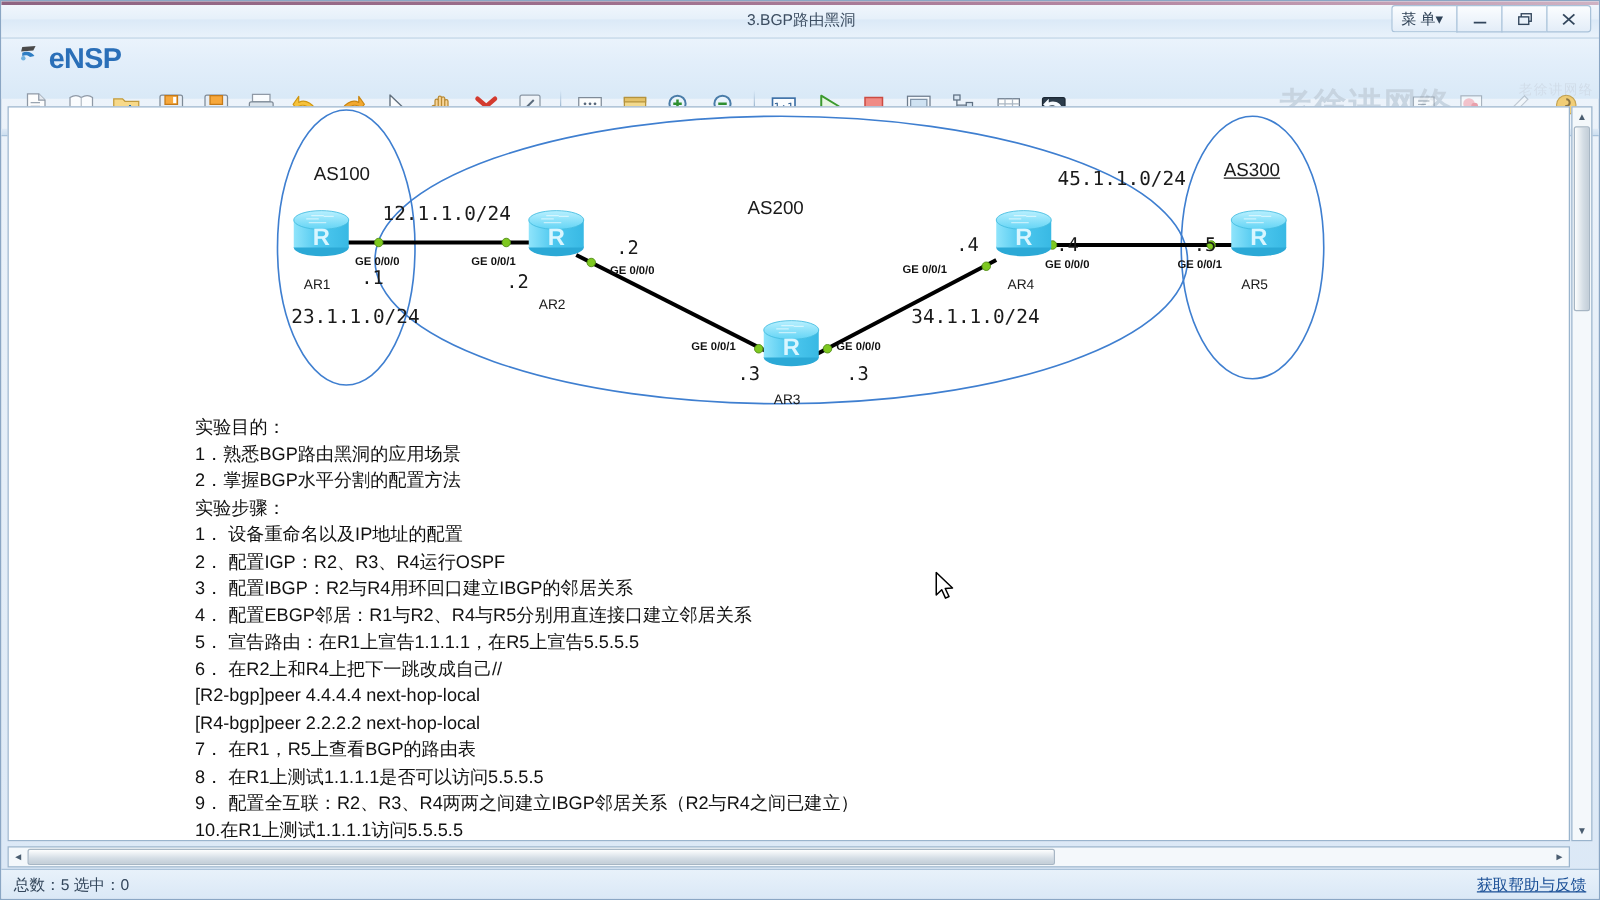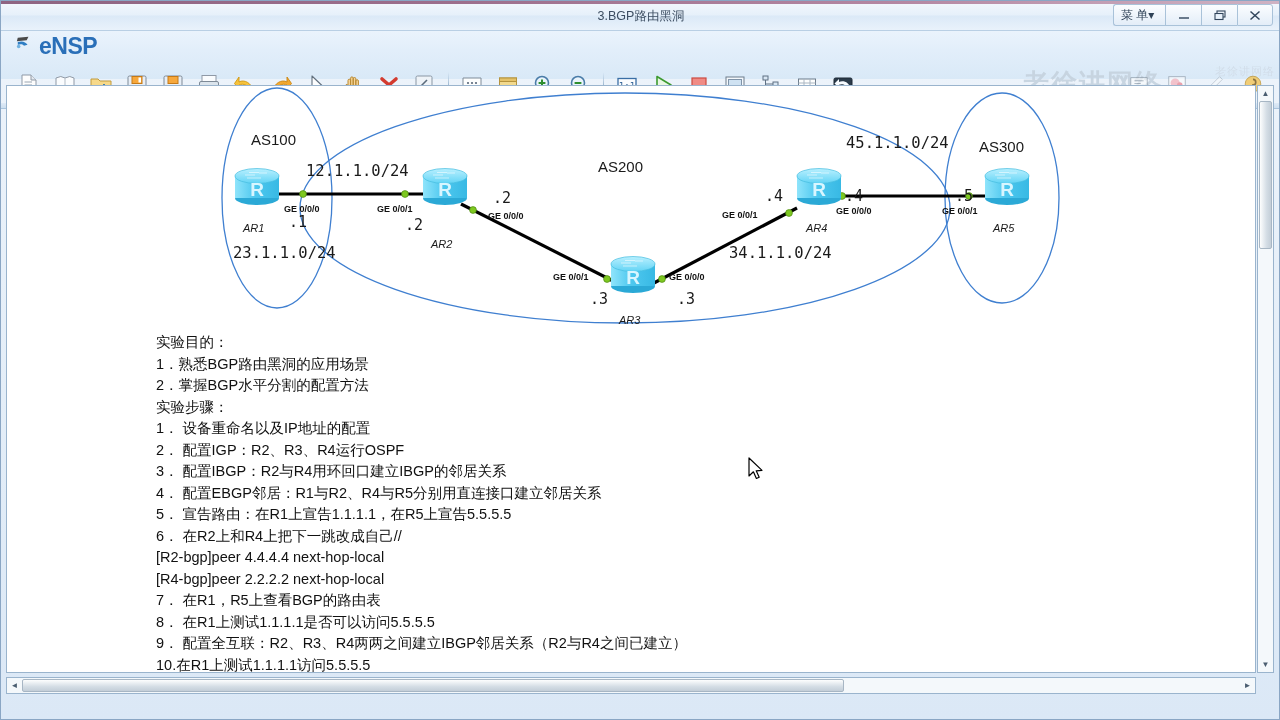--- a/index.html
+++ b/index.html
@@ -154,21 +154,21 @@
     position: absolute; right: 12px; top: 0; height: 24px; line-height: 24px;
     font-size: 12.5px; color: #1a4f96; text-decoration: underline;
   }
 
   
   .d-label { position: absolute; white-space: nowrap; color: #1a1a1a; }
   .as-label { font-size: 15px; }
   .net-label { font-size: 15.5px; font-family: "DejaVu Sans Mono","Liberation Mono",monospace; }
   .ip-label  { font-size: 15px; font-family: "DejaVu Sans Mono","Liberation Mono",monospace; }
   .if-label  { font-size: 9px; font-weight: bold; color: #111; }
-  .rt-label  { font-size: 11px; color: #1a1a1a; font-style: italic; }
+  .rt-label  { font-size: 11px; color: #1a1a1a; }
 
   .note {
     position: absolute; left: 128px; top: 330px;
     font-size: 14.5px; line-height: 21.5px; color: #111;
     white-space: pre;
   }
 
   .cursor { position:absolute; left: 740px; top: 455px; }
 </style>
 </head>
@@ -536,21 +536,21 @@
         <ellipse cx="22" cy="10" rx="22" ry="7.5" fill="url(#rtop)" stroke="#46bde0" stroke-width=".7"></ellipse>
         <g opacity=".55" stroke="#ffffff" stroke-width="1" fill="none">
           <path d="M10 9 h10 M14 6.5 h10 M12 12 h14 M24 7 h8"></path>
         </g>
         <text x="22" y="30" font-size="19" font-weight="bold" fill="#d9f6ff" text-anchor="middle" font-family="Liberation Sans, sans-serif">R</text>
       </g>
     </svg>
 
     <div class="d-label as-label" style="left:244px; top:45px;">AS100</div>
     <div class="d-label as-label" style="left:591px; top:72px;">AS200</div>
-    <div class="d-label as-label" style="left:972px; top:52px;">AS300</div>
+    <div class="d-label as-label" style="left:972px; top:42px;text-decoration:underline;">AS300</div>
 
     <div class="d-label net-label" style="left:299px; top:60px;margin-top:16px;">12.1.1.0/24</div>
     <div class="d-label net-label" style="left:226px; top:158px;">23.1.1.0/24</div>
     <div class="d-label net-label" style="left:722px; top:158px;">34.1.1.0/24</div>
     <div class="d-label net-label" style="left:839px; top:48px;">45.1.1.0/24</div>
 
     <div class="d-label rt-label" style="left:236px; top:136px;">AR1</div>
     <div class="d-label rt-label" style="left:424px; top:152px;">AR2</div>
     <div class="d-label rt-label" style="left:612px; top:228px;">AR3</div>
     <div class="d-label rt-label" style="left:799px; top:136px;">AR4</div>
@@ -601,14 +601,18 @@
     <div class="vthumb"></div>
     <div class="sb-arrow dn">▼</div>
   </div>
 
   <div class="hscroll">
     <div class="hb-arrow lf">◄</div>
     <div class="hthumb"></div>
     <div class="hb-arrow rt">►</div>
   </div>
 
+  <div class="statusbar">
+    <div class="status-left">总数：5 选中：0</div>
+    <div class="status-right">获取帮助与反馈</div>
+  </div>
 
 </div>
 
 </body></html>

